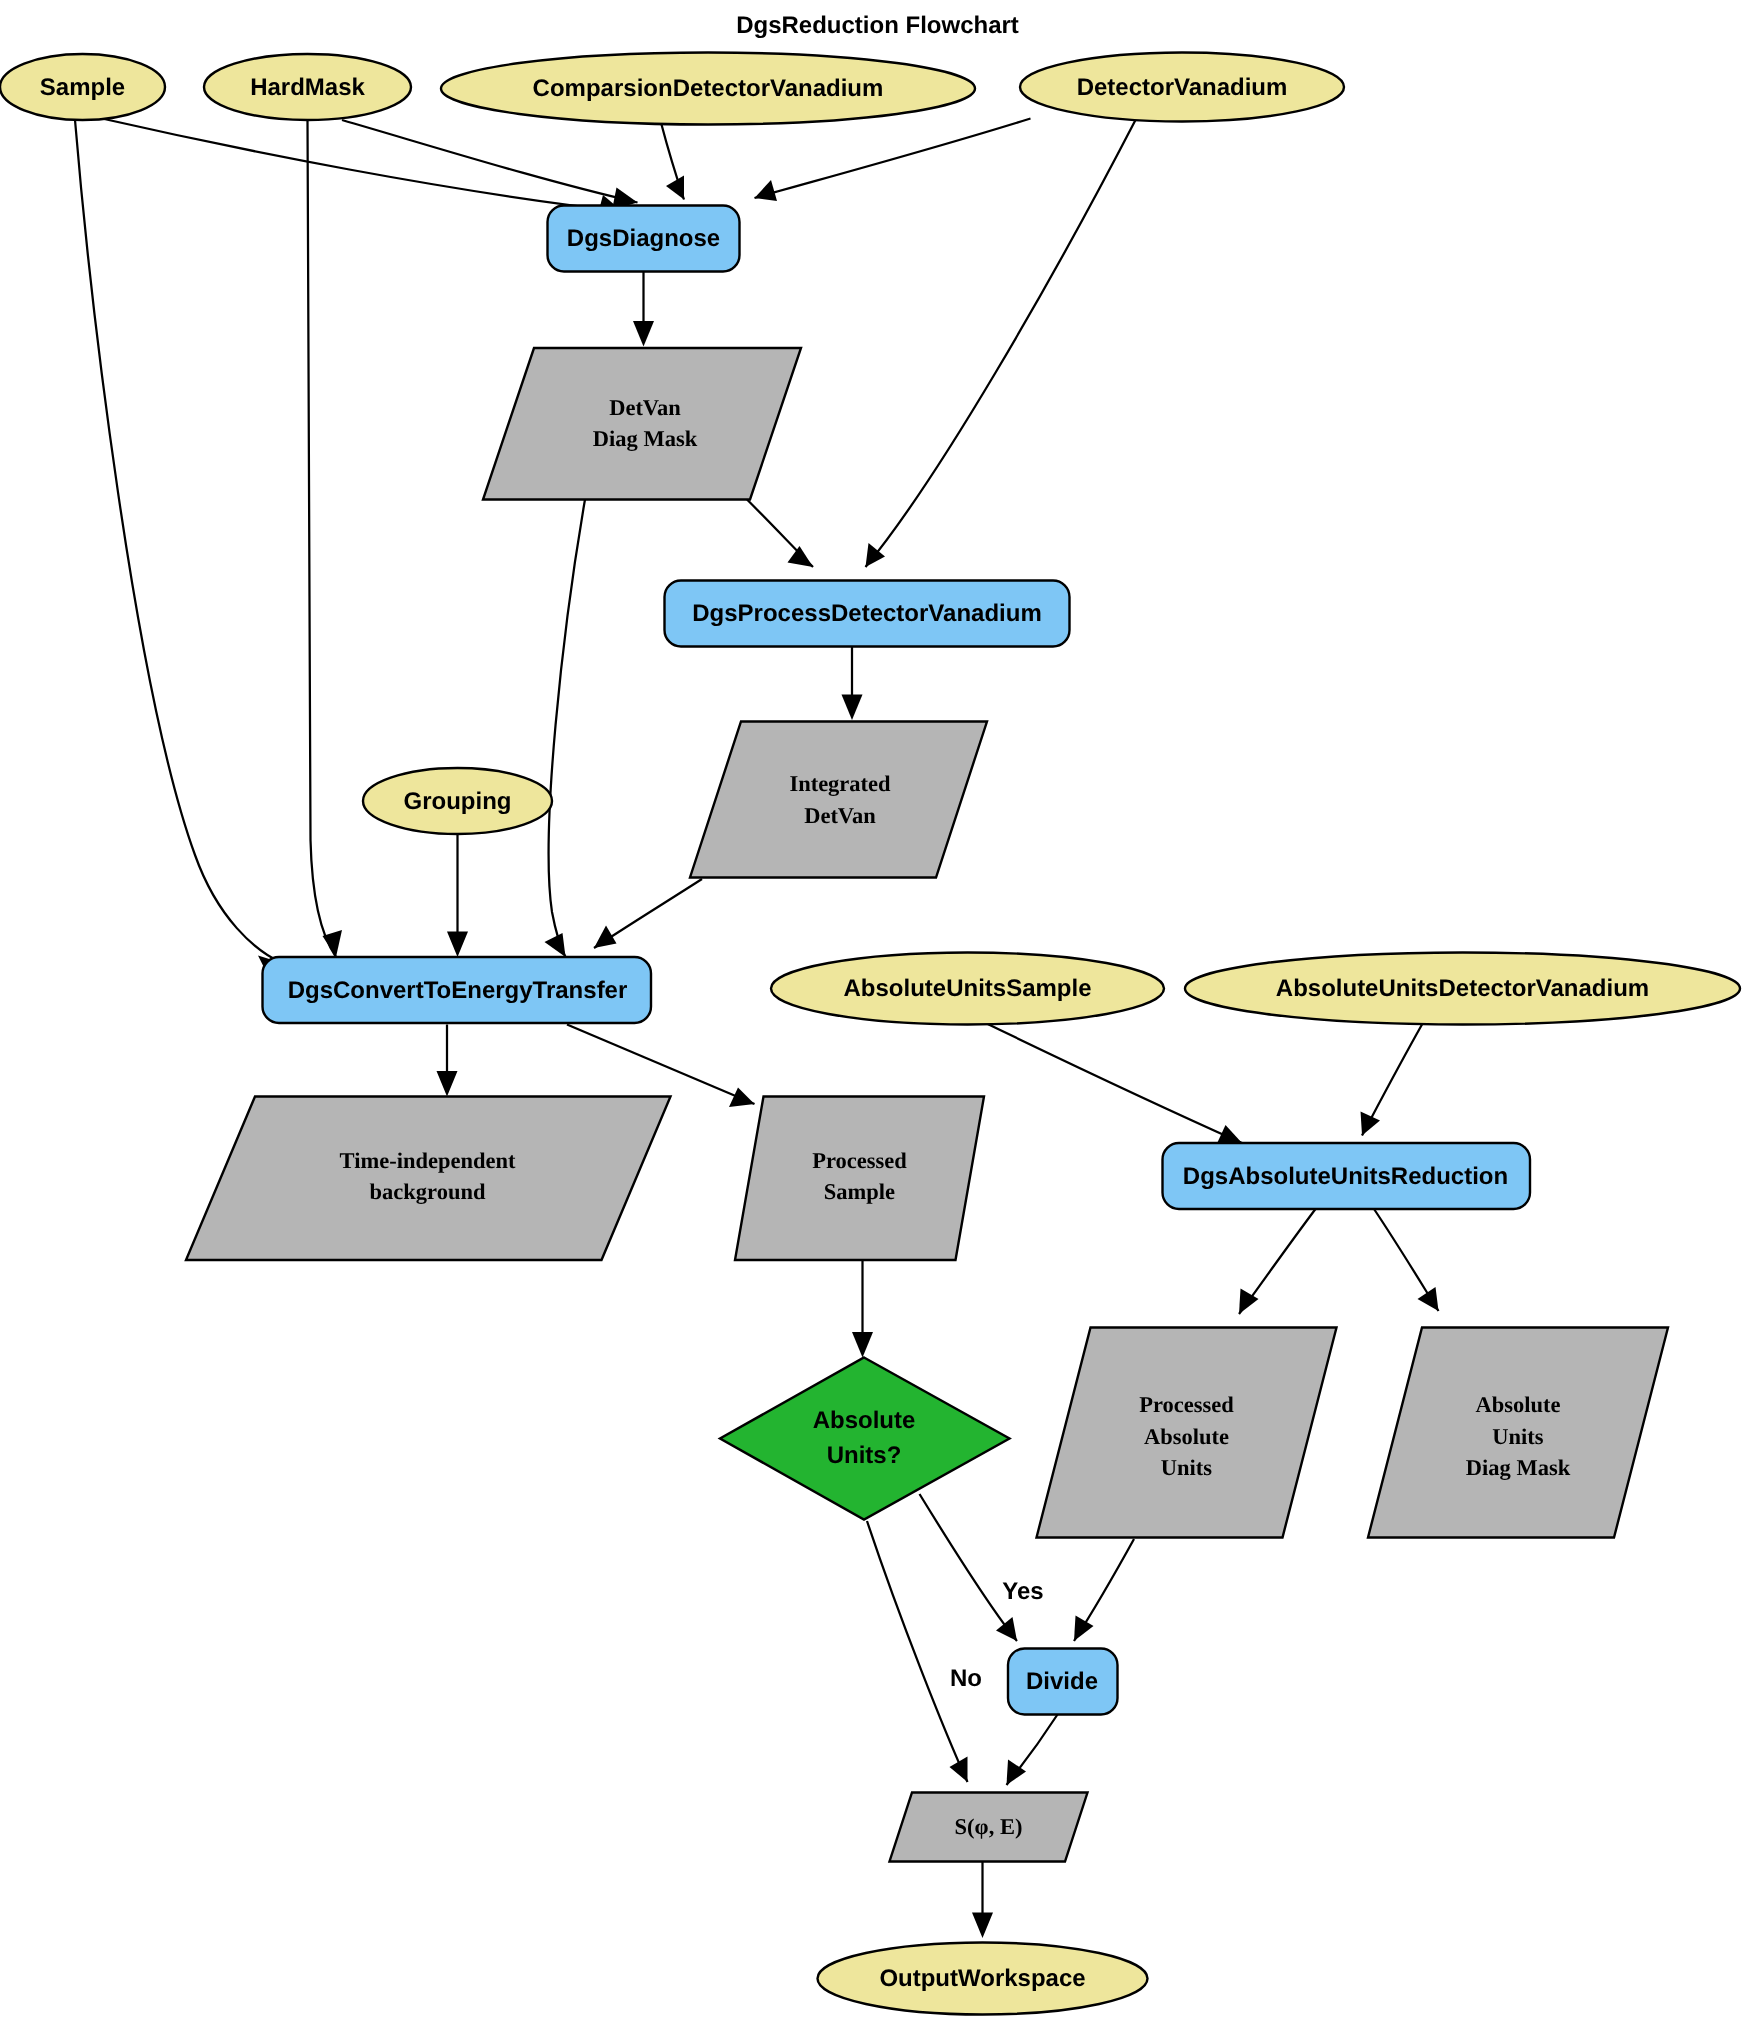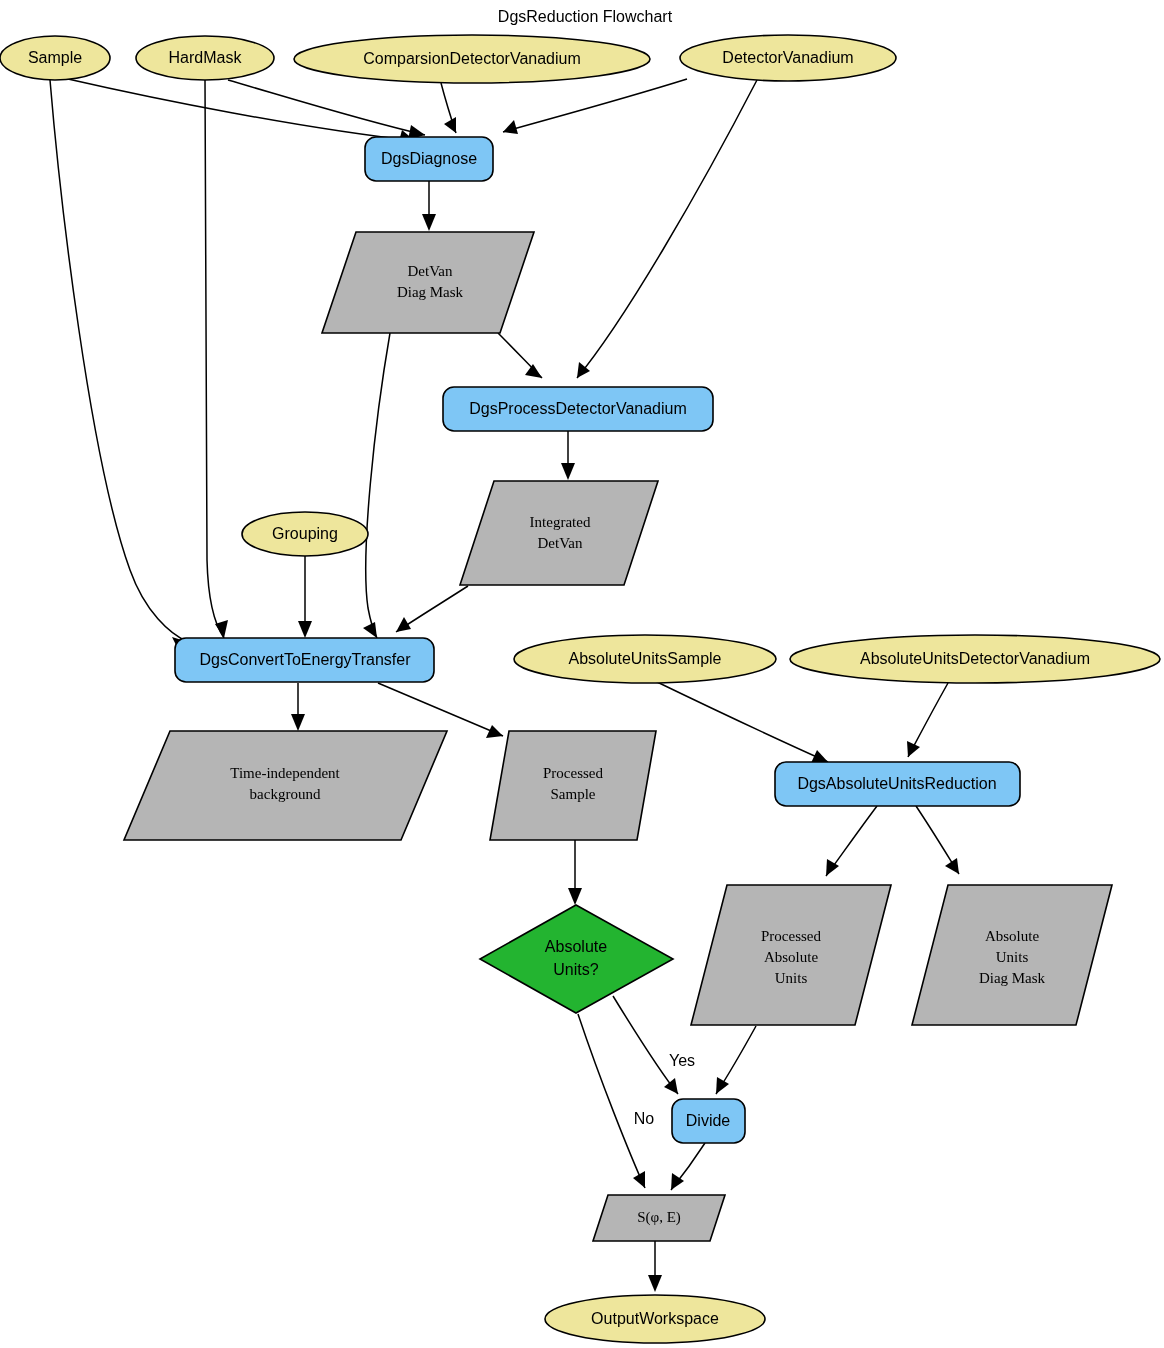--- a/index.html
+++ b/index.html
@@ -10,20 +10,21 @@
   body {
     width: 1164px;
     height: 1348px;
     font-family: "Liberation Sans", sans-serif;
     overflow: hidden;
   }
   #flowchart-root {
     position: relative;
     width: 1164px;
     height: 1348px;
+    font-weight: bold;
   }
   svg#graph {
     display: block;
     width: 1164px;
     height: 1348px;
   }
   .node-shape {
     stroke: #000000;
     stroke-width: 1.6;
   }

